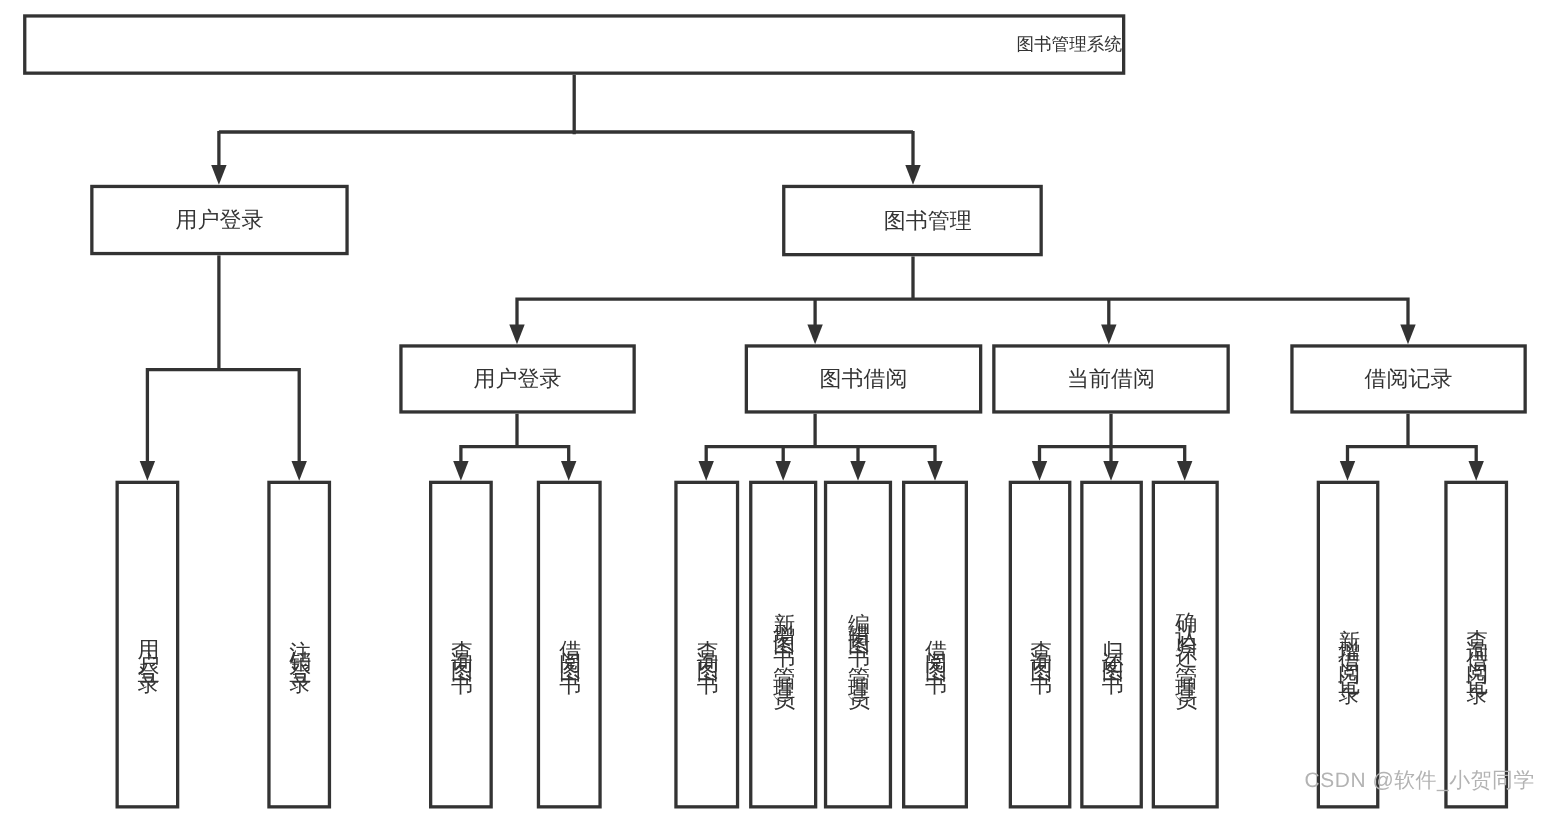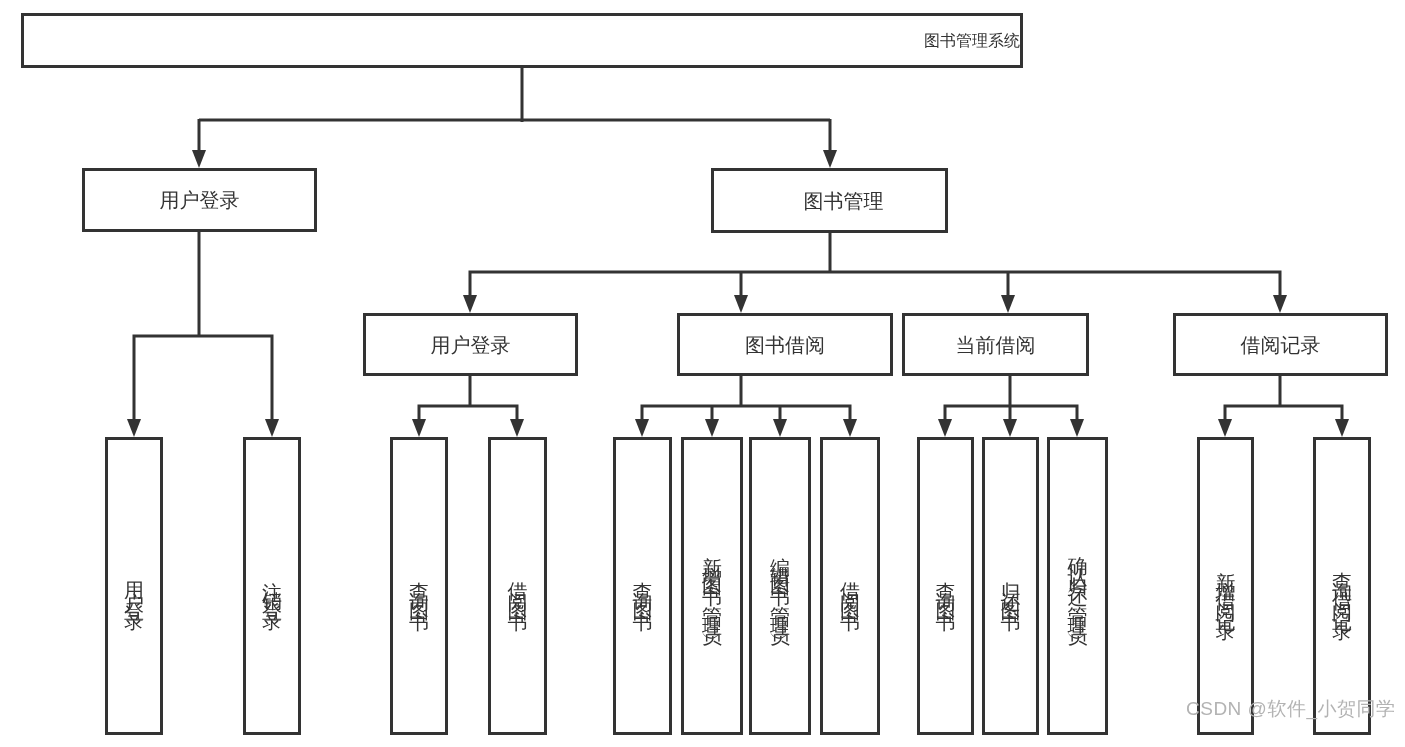--- a/index.html
+++ b/index.html
@@ -101,21 +101,21 @@
   <div class="node" style="left:711px;top:168px;width:237px;height:65px;padding-left:28px;">
     <span>图书管理</span>
   </div>
 
   <div class="node" style="left:363px;top:313px;width:215px;height:63px;">
     <span>用户登录</span>
   </div>
   <div class="node" style="left:633px;top:313px;width:216px;height:63px;margin-left:44px;">
     <span>图书借阅</span>
   </div>
-  <div class="node" style="left:902px;top:313px;width:187px;height:63px;">
+  <div class="node" style="left:902px;top:313px;width:216px;height:63px;">
     <span>当前借阅</span>
   </div>
   <div class="node" style="left:1173px;top:313px;width:215px;height:63px;justify-content:center;">
     <span>借阅记录</span>
   </div>
 
   <div class="node leaf" style="left:105px;top:437px;width:58px;height:298px;">
     <span>用户登录</span>
   </div>
   <div class="node leaf" style="left:243px;top:437px;width:58px;height:298px;">

